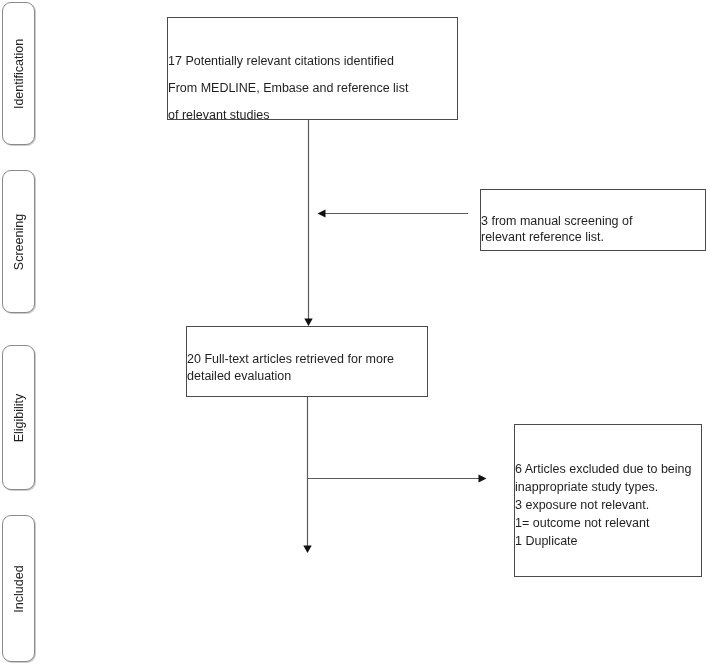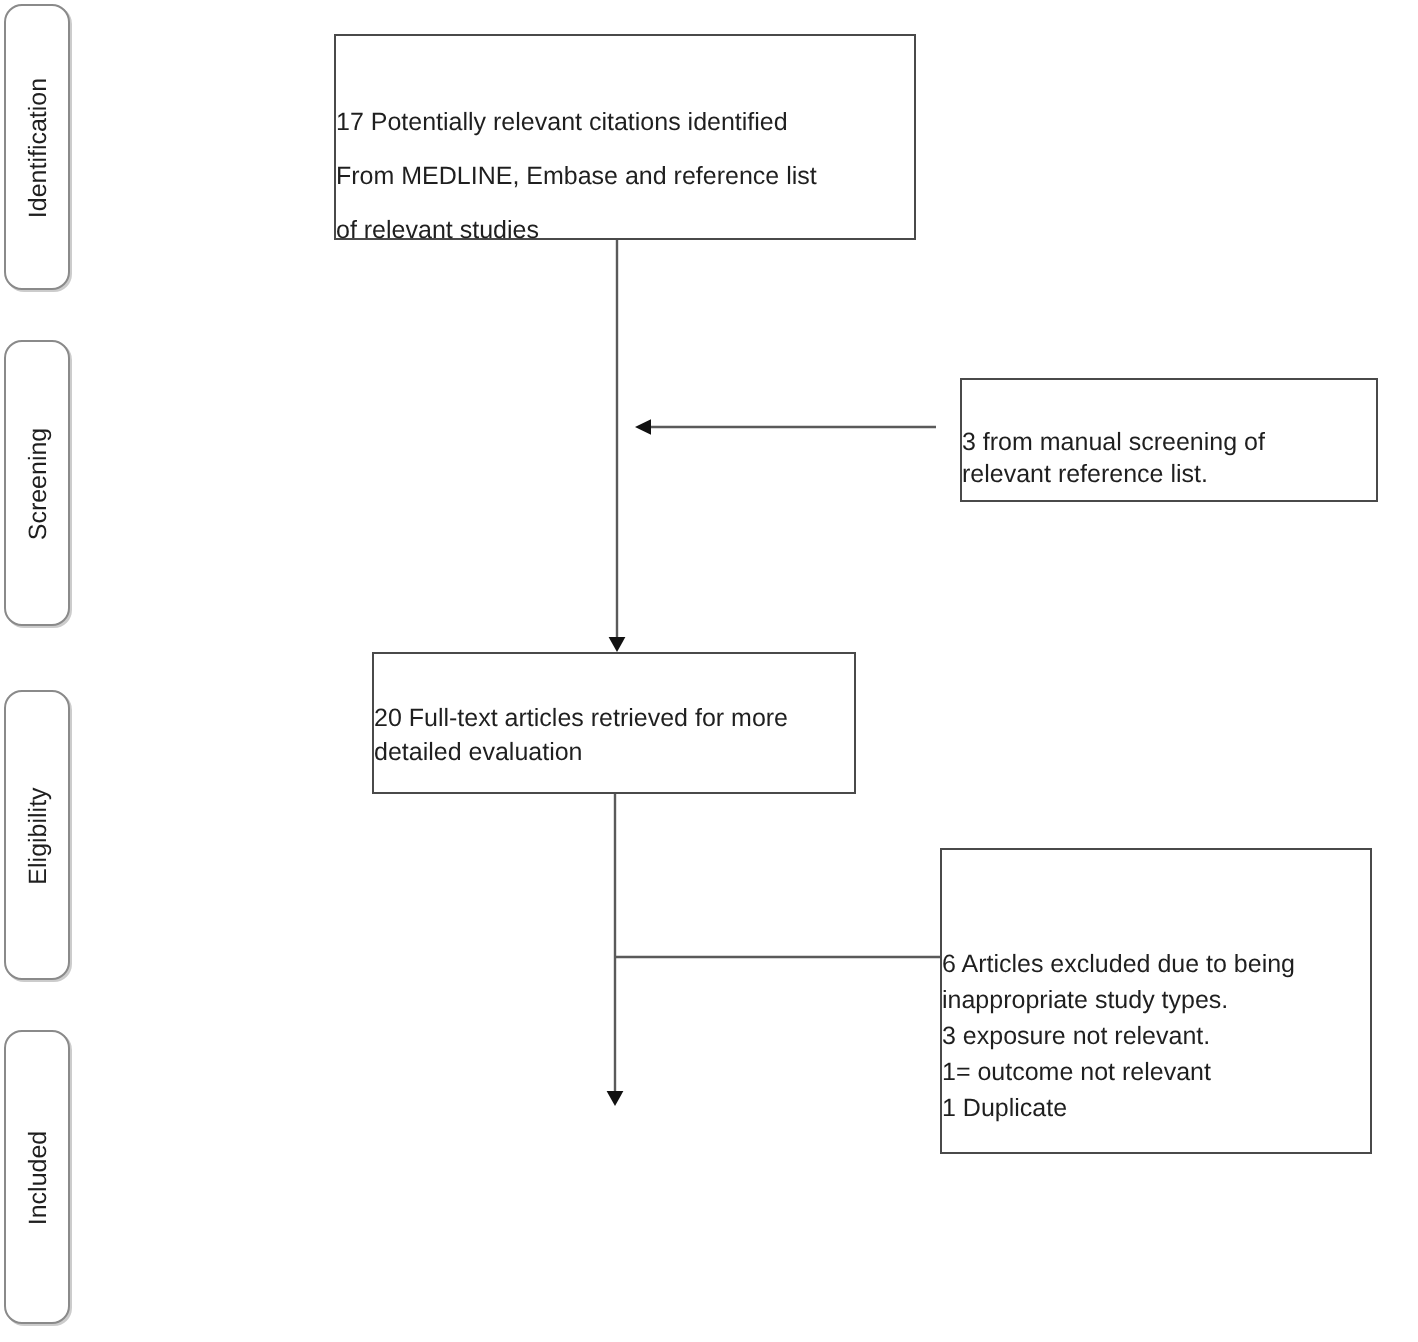--- a/index.html
+++ b/index.html
@@ -30,23 +30,23 @@
   .stage-screening{top:170px;height:143px}
   .stage-eligibility{top:345px;height:145px}
   .stage-included{top:515px;height:147px}
   
   .fbox{
     position:absolute;background:#fff;border:1.4px solid var(--box-border);
     box-sizing:border-box;color:var(--text);font-size:12.5px;
     white-space:pre-line;text-align:left;
   }
   .box-identified{left:167px;top:17px;width:291px;height:103px;line-height:27px;padding-top:3px}
-  .box-manual{left:480px;top:189px;width:209px;height:62px;line-height:16px;padding-top:7px}
+  .box-manual{left:480px;top:189px;width:226px;height:62px;line-height:16px;padding-top:7px}
   .box-fulltext{left:186px;top:326px;width:242px;height:71px;line-height:17px;padding-top:7px}
-  .box-excluded{left:470px;top:424px;width:216px;height:153px;line-height:18px;padding-top:30px}
+  .box-excluded{left:514px;top:424px;width:188px;height:153px;line-height:18px;padding-top:17px}
   .box-included{left:185px;top:553px;width:243px;height:74px;line-height:15px;padding-top:8px}
   
   .arrows{position:absolute;left:0;top:0;width:709px;height:671px;pointer-events:none;}
   .arrows line{stroke:var(--arrow-line);stroke-width:1.2;}
   .arrows polygon{fill:var(--arrow-head);}
 </style>
 </head>
 <body>
 
 <div class="canvas">

